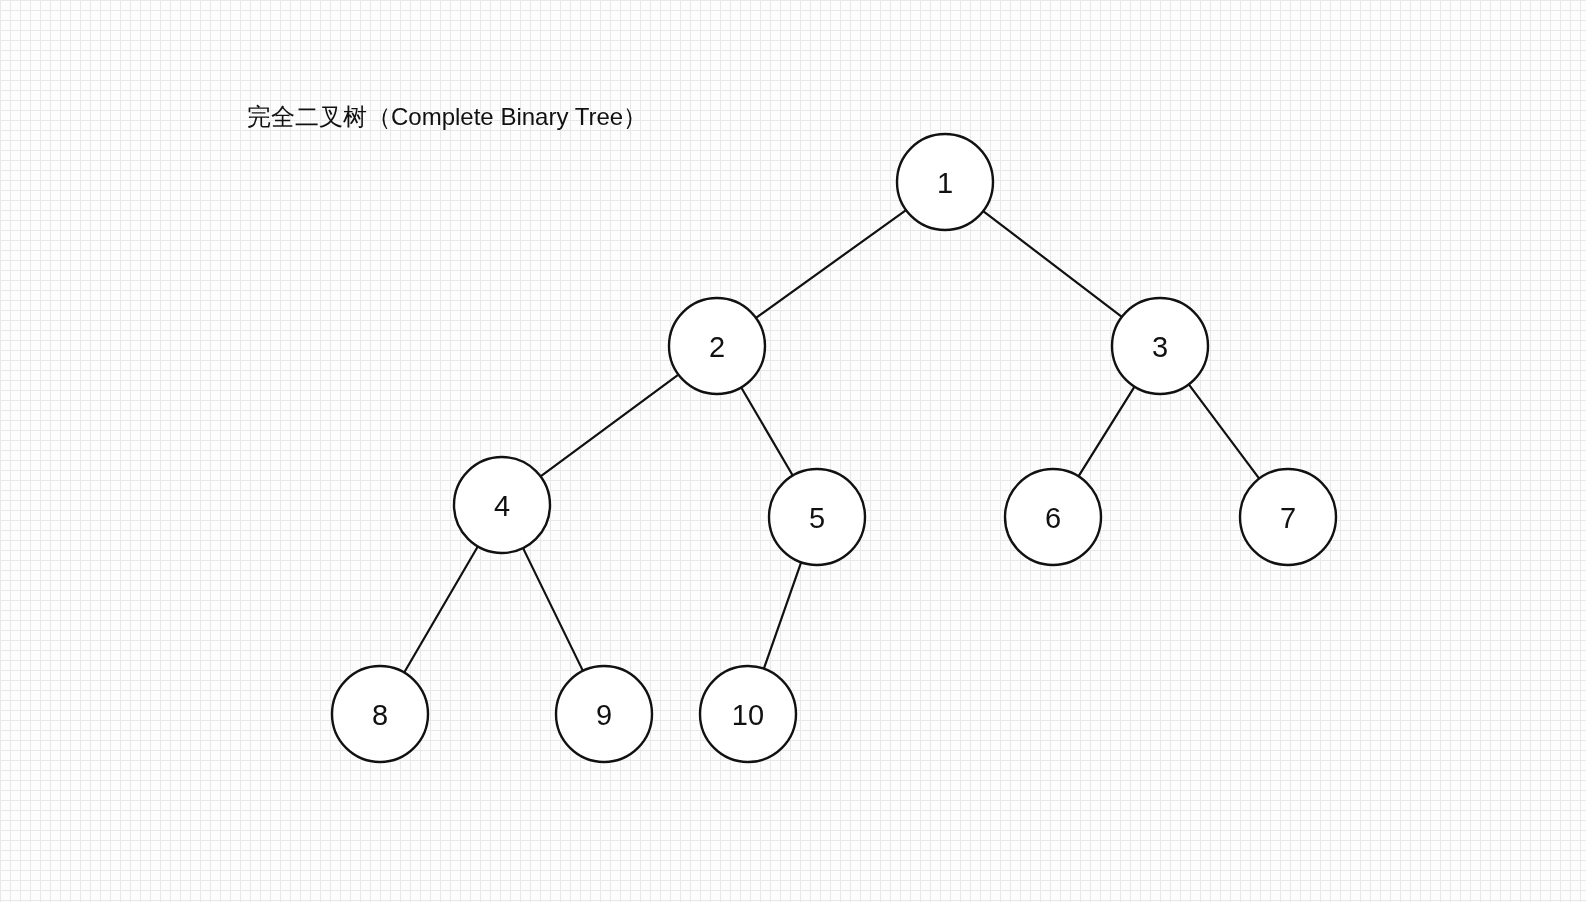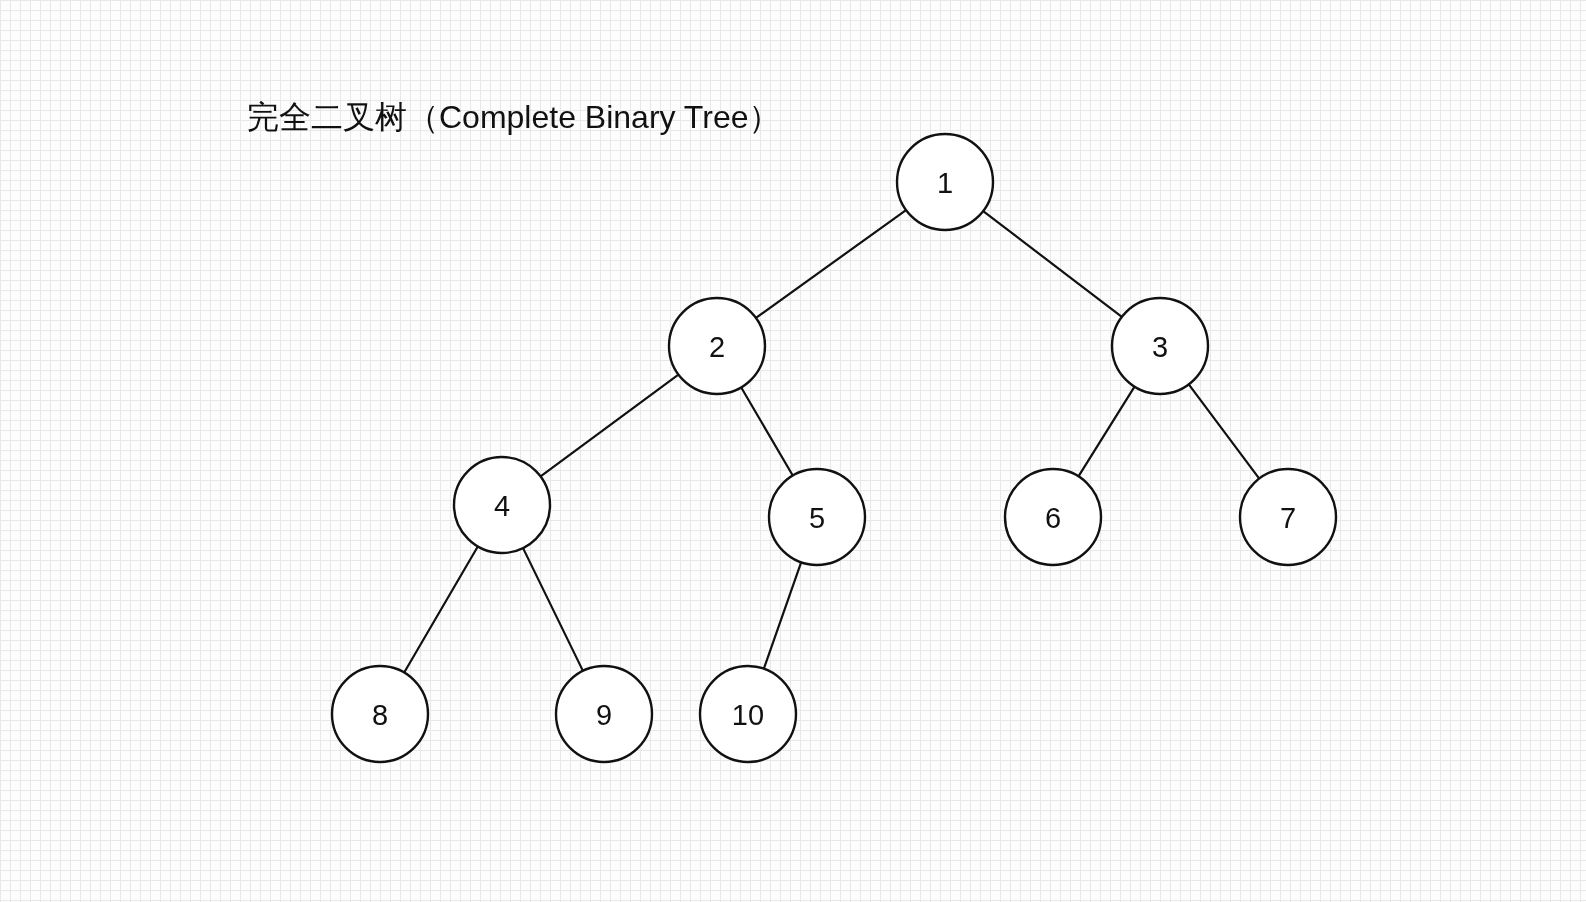--- a/index.html
+++ b/index.html
@@ -47,21 +47,21 @@
     font-size: 29px;
     fill: #111111;
     text-anchor: middle;
     dominant-baseline: central;
   }
   .diagram-title {
     position: absolute;
     left: 247px;
     top: 100px;
     font-family: "Liberation Sans", sans-serif;
-    font-size: 32px;
+    font-size: 24px;
     line-height: 34px;
     color: #111111;
     white-space: nowrap;
     letter-spacing: 0px;
   }
 </style>
 </head>
 <body>
 
 <div id="canvas">

